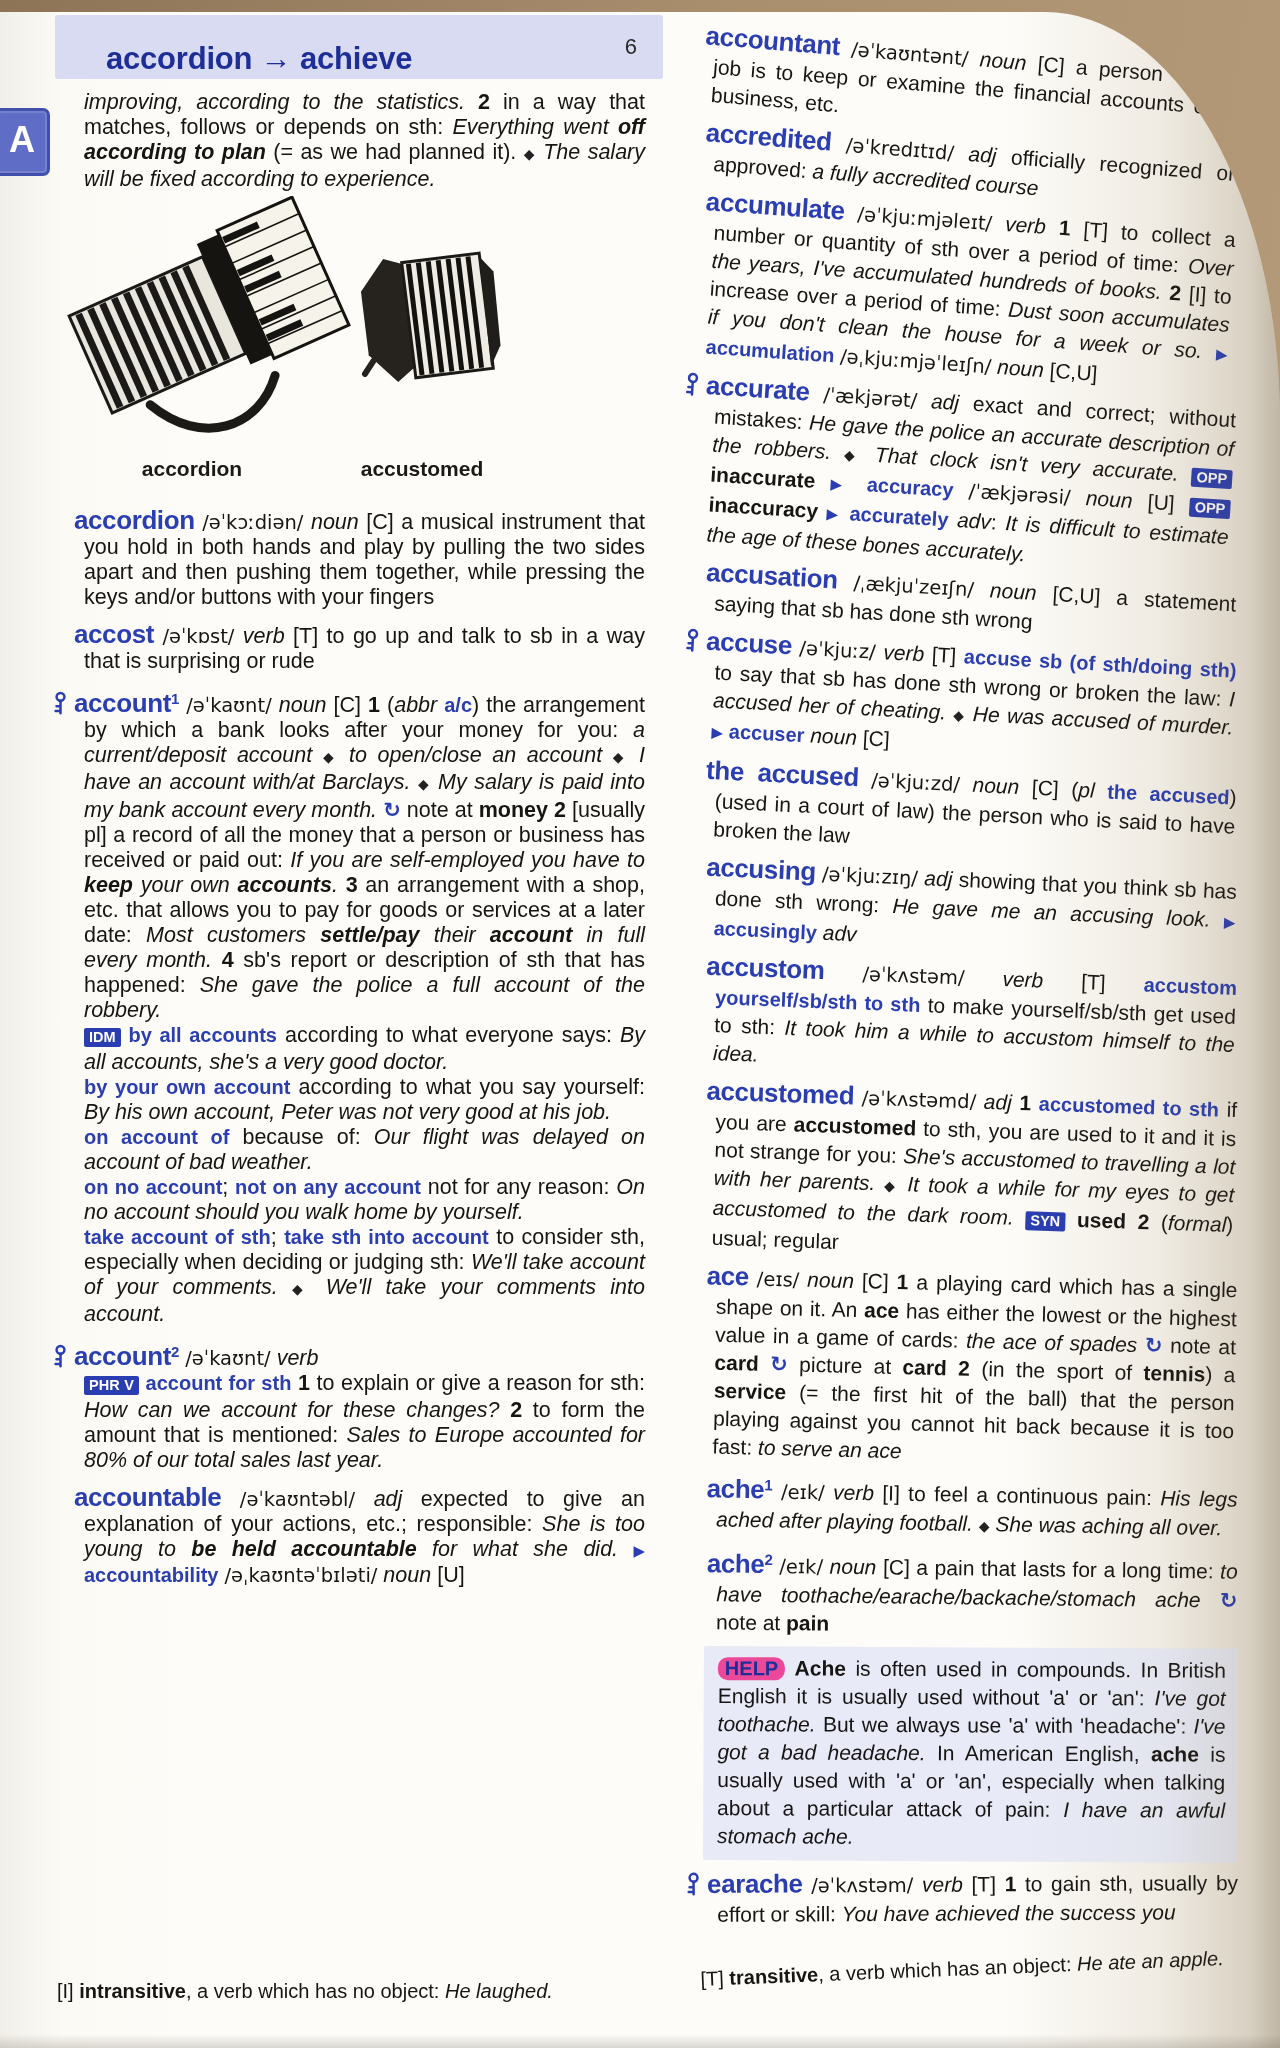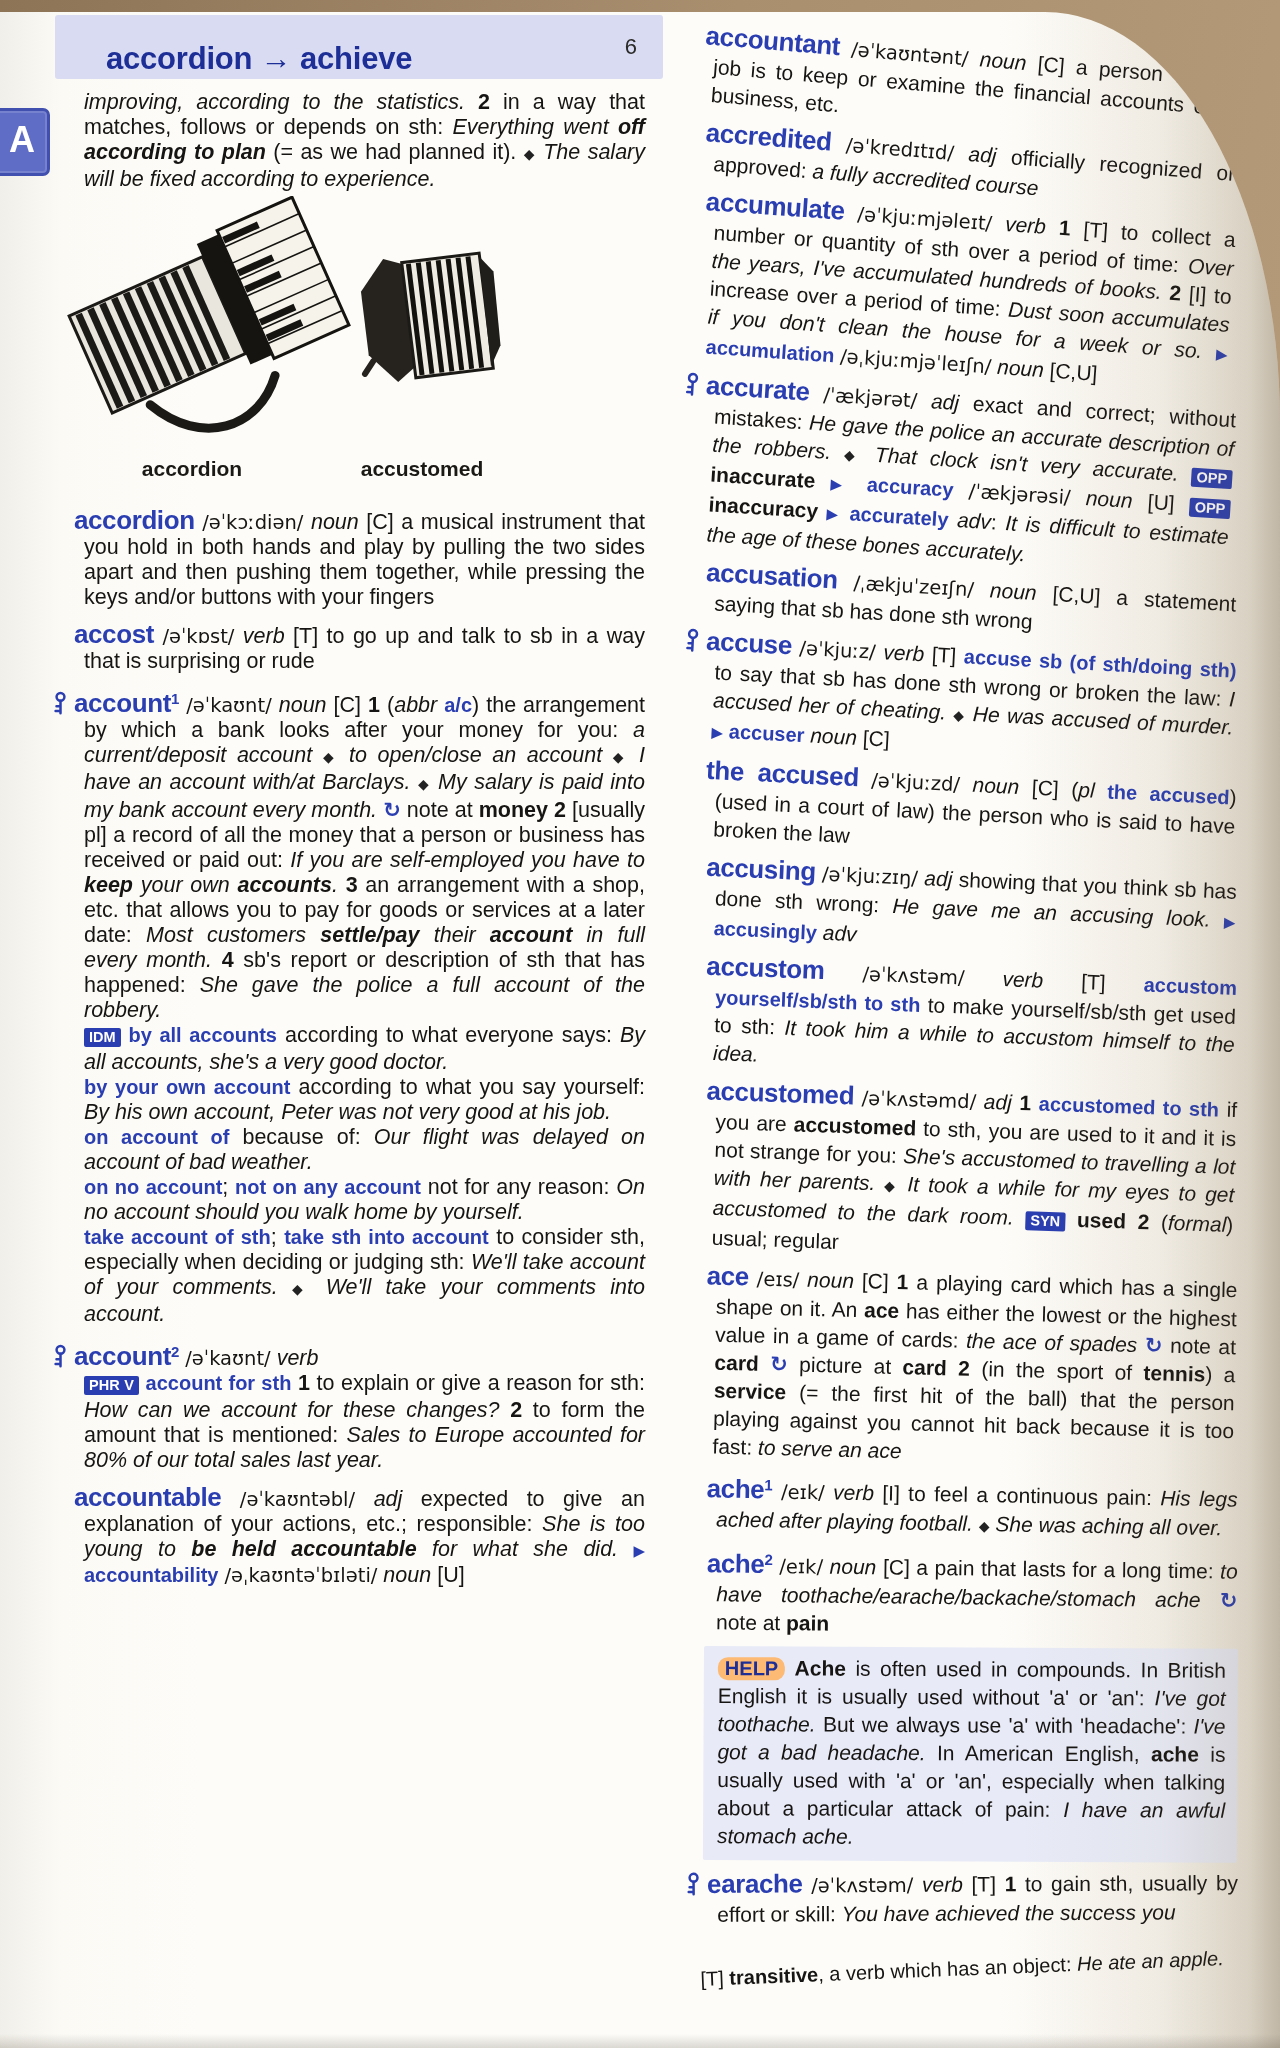--- a/index.html
+++ b/index.html
@@ -63,21 +63,21 @@
   .run-pos{font-style:italic;}
   .run-i{font-style:italic;}
   .run-b{font-weight:bold;}
   .run-bi{font-weight:bold;font-style:italic;}
   .run-bb{color:#2a3eb1;font-weight:bold;font-size:20px;}
   .run-tag{
     background:#2a3eb1;color:#ffffff;font-weight:bold;font-size:14.5px;
     padding:1px 5px 2px 5px;border-radius:2px;white-space:nowrap;
   }
   .run-helptag{
-    background:#fdba74;color:#1d2f97;font-weight:bold;font-size:20px;
+    background:#ec4899;color:#1d2f97;font-weight:bold;font-size:20px;
     padding:0 7px 1px 7px;border-radius:10px;
   }
   .run-ref{color:#2a3eb1;font-weight:bold;font-size:21px;}
   .run-arr{color:#2a3eb1;font-size:15px;}
   .run-dia{font-size:14px;color:#222;}
   .key{
     display:inline-block;width:15px;height:25px;
     margin-left:-21px;margin-right:6px;vertical-align:-4px;
   }
   
@@ -202,17 +202,18 @@
       <div class="entry" style="transform: rotate(1.4deg); transform-origin: 0px 0px;"><span class="run-hw">ace</span><span class="run-t"> </span><span class="run-pr">/eɪs/</span><span class="run-t"> </span><span class="run-pos">noun</span><span class="run-t"> [C] </span><span class="run-b">1</span><span class="run-t"> a playing card which has a single shape on it. An </span><span class="run-b">ace</span><span class="run-t"> has either the lowest or the highest value in a game of cards: </span><span class="run-i">the ace of spades</span><span class="run-t"> </span><span class="run-ref">↻</span><span class="run-t"> note at </span><span class="run-b">card</span><span class="run-t"> </span><span class="run-ref">↻</span><span class="run-t"> picture at </span><span class="run-b">card</span><span class="run-t">  </span><span class="run-b">2</span><span class="run-t"> (in the sport of </span><span class="run-b">tennis</span><span class="run-t">) a </span><span class="run-b">service</span><span class="run-t"> (= the first hit of the ball) that the person playing against you cannot hit back because it is too fast: </span><span class="run-i">to serve an ace</span></div>
       <div class="entry" style="transform: rotate(1deg); transform-origin: 0px 0px;"><span class="run-hw">ache</span><sup class="run-sup">1</sup><span class="run-t"> </span><span class="run-pr">/eɪk/</span><span class="run-t"> </span><span class="run-pos">verb</span><span class="run-t"> [I] to feel a continuous pain: </span><span class="run-i">His legs ached after playing football.</span><span class="run-t"> </span><span class="run-dia">◆</span><span class="run-t"> </span><span class="run-i">She was aching all over.</span></div>
       <div class="entry" style="transform: rotate(0.7deg); transform-origin: 0px 0px;"><span class="run-hw">ache</span><sup class="run-sup">2</sup><span class="run-t"> </span><span class="run-pr">/eɪk/</span><span class="run-t"> </span><span class="run-pos">noun</span><span class="run-t"> [C] a pain that lasts for a long time: </span><span class="run-i">to have toothache/earache/backache/stomach ache</span><span class="run-t"> </span><span class="run-ref">↻</span><span class="run-t"> note at </span><span class="run-b">pain</span></div>
       <div class="help-box" style="transform: rotate(0.3deg); transform-origin: 0px 0px;"><span class="run-helptag">HELP</span><span class="run-t">  </span><span class="run-b">Ache</span><span class="run-t"> is often used in compounds. In British English it is usually used without 'a' or 'an': </span><span class="run-i">I've got toothache.</span><span class="run-t"> But we always use 'a' with 'headache': </span><span class="run-i">I've got a bad headache.</span><span class="run-t"> In American English, </span><span class="run-b">ache</span><span class="run-t"> is usually used with 'a' or 'an', especially when talking about a particular attack of pain: </span><span class="run-i">I have an awful stomach ache.</span></div>
       <div class="entry" style="transform: rotate(-0.3deg); transform-origin: 0px 0px;"><svg class="key" viewBox="0 0 16 28">
           <circle cx="8" cy="6.5" r="4.4" fill="none" stroke="#2a3eb1" stroke-width="2.8"></circle>
           <path d="M8 11 V25 M8 17 H3.5 M8 22.5 H2.5" fill="none" stroke="#2a3eb1" stroke-width="2.8" stroke-linecap="round"></path>
         </svg><span class="run-hw">earache</span><span class="run-t"> </span><span class="run-pr">/əˈkʌstəm/</span><span class="run-t"> </span><span class="run-pos">verb</span><span class="run-t"> [T] </span><span class="run-b">1</span><span class="run-t"> to gain sth, usually by effort or skill: </span><span class="run-i">You have achieved the success you</span></div>
     </div>
 
+  <div id="footer-left" class="footer"><span class="run-t">[I] </span><span class="run-b">intransitive</span><span class="run-t">, a verb which has no object: </span><span class="run-i">He laughed.</span></div>
   <div id="footer-right" class="footer"><span class="run-t">[T] </span><span class="run-b">transitive</span><span class="run-t">, a verb which has an object: </span><span class="run-i">He ate an apple.</span></div>
 
   <div id="curl-shade"></div>
   <div id="bottom-shade"></div>
 </div>
 
 </body></html>

